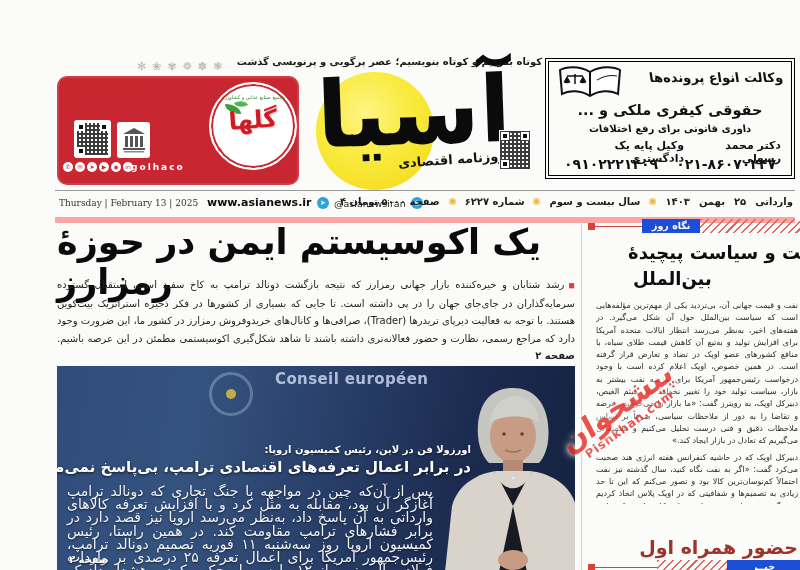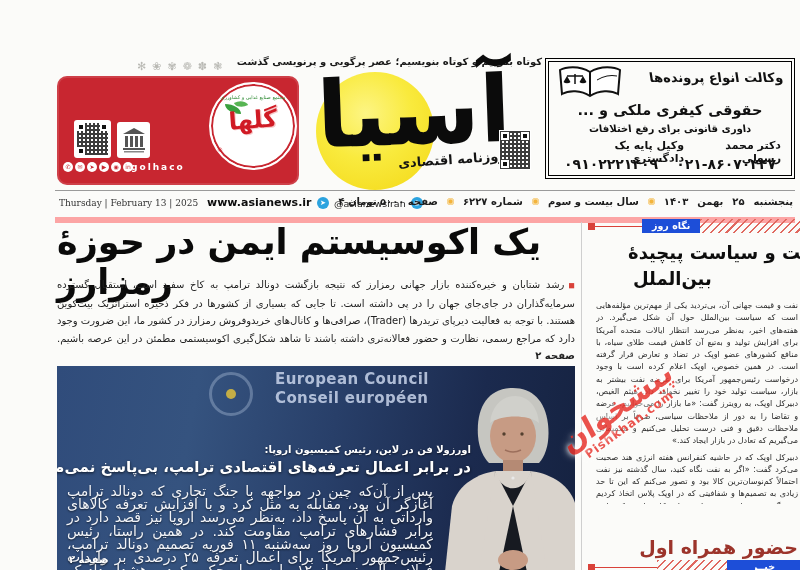--- a/index.html
+++ b/index.html
@@ -199,21 +199,21 @@
 
 <div class="abs infobar">
   <div class="abs date-en">Thursday | February 13 | 2025</div>
   <div class="abs site b">www.asianews.ir</div>
   <div class="abs handles">
     <span class="tg-ic">➤</span>
     <span>@asianewsiran</span>
     <span class="ig-ic">◉</span>
   </div>
   <div class="abs fa-info b">
-    <span>پنجشنبه</span>
+    <span>وارداتی</span>
     <span>۲۵</span>
     <span>بهمن</span>
     <span>۱۴۰۳</span>
     <span class="dot"></span>
     <span>سال بیست و سوم</span>
     <span class="dot"></span>
     <span>شماره ۶۲۲۷</span>
     <span class="dot"></span>
     <span>۴ صفحه ۵۰۰۰ تومان</span>
   </div>
@@ -226,21 +226,20 @@
   <span class="b">صفحه ۲</span>
 </div>
 
 <div class="abs vline"></div>
 
 <div class="abs photo">
   <div class="eu-logo">
       <div class="eu-dot"></div>
     </div>
   <div class="ec-text b">
-    <div>European Council</div>
     <div>Conseil européen</div>
   </div>
   <div class="vdl">
     <svg width="168" height="190" viewBox="0 0 168 190">
       <path d="M84,6 C58,6 47,27 49,54 C50,67 55,76 60,81 L110,81 C117,73 121,60 119,42 C116,18 103,6 84,6 Z" fill="#c6c6c1"></path>
       <ellipse cx="84" cy="54" rx="23" ry="27" fill="#c79b84"></ellipse>
       <path d="M61,41 C63,22 75,14 86,14 C99,14 109,25 110,41 C98,32 72,33 61,41 Z" fill="#d0d0cb"></path>
       <circle cx="75" cy="52" r="1.7" fill="#54402f"></circle>
         <circle cx="93" cy="52" r="1.7" fill="#54402f"></circle>
       <path d="M76,68 q8,4 16,0" stroke="#9c6f5c" stroke-width="1.4" fill="none"></path>

